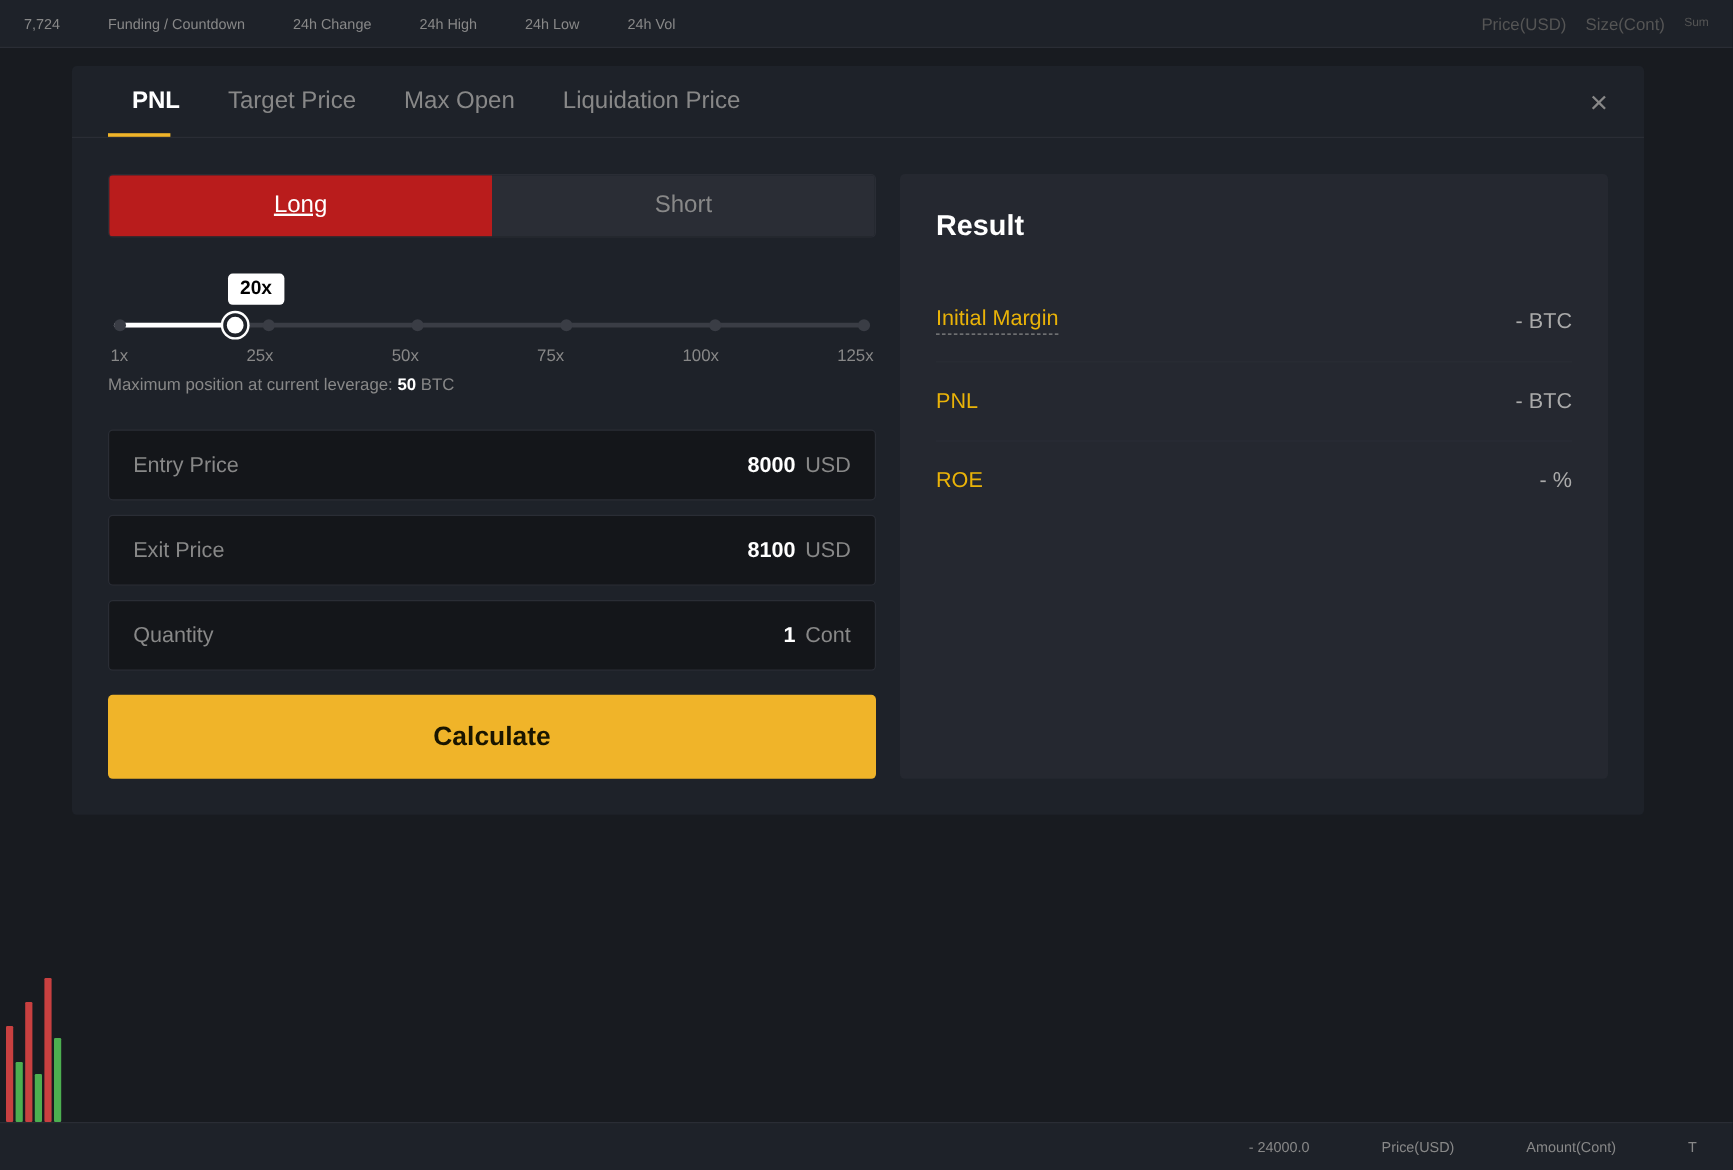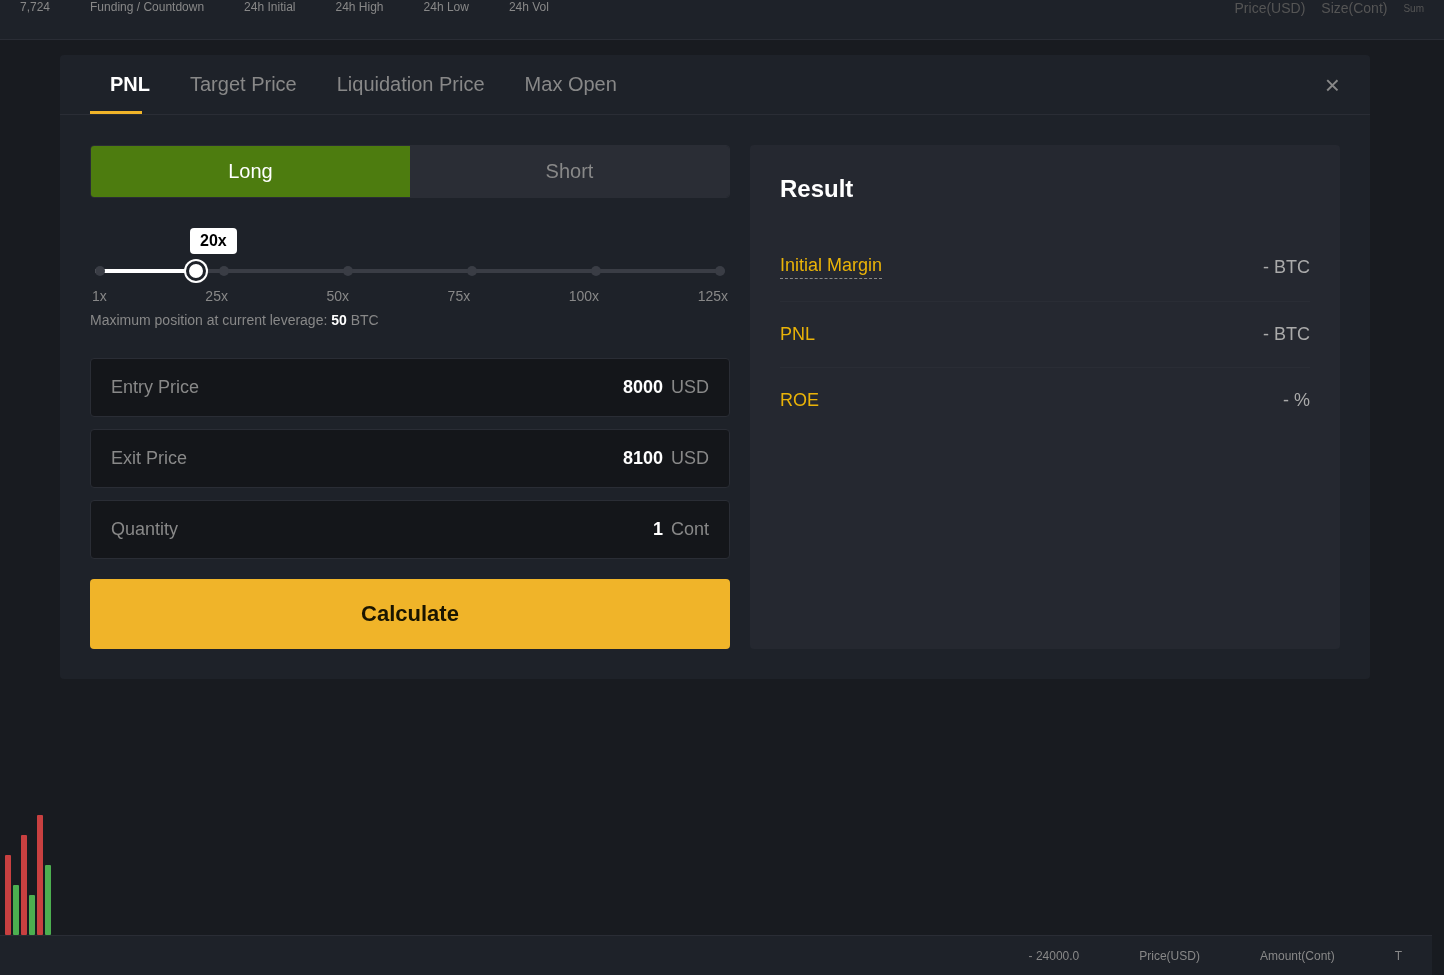--- a/index.html
+++ b/index.html
@@ -20,21 +20,21 @@
       background: #181b20;
     }
 
     
     .top-bar {
       position: absolute;
       top: 0; left: 0; right: 0;
       height: 40px;
       background: #1e2229;
       display: flex;
-      align-items: flex-start;
+      align-items: center;
       padding: 0 20px;
       gap: 40px;
       border-bottom: 1px solid #2a2d35;
     }
     .top-bar-item {
       color: #888;
       font-size: 12px;
     }
 
     .modal {
@@ -118,22 +118,23 @@
       padding: 14px;
       font-size: 20px;
       font-weight: 500;
       cursor: pointer;
       border: none;
       background: #2a2d35;
       color: #888;
       text-align: center;
     }
     .toggle-btn.active-long {
-      background: #4d7c0f;
+      background: #b91c1c;
       color: #fff;
+      text-decoration: underline;
     }
 
     
     .leverage-area {
       padding: 10px 0;
     }
 
     .leverage-tooltip {
       background: #fff;
       color: #000;
@@ -310,21 +311,21 @@
     }
 
     .result-value {
       color: #aaa;
       font-size: 18px;
     }
 
     
     .bottom-bar {
       position: absolute;
-      bottom: 0; left: 0; right: 12px;
+      bottom: 0; left: 0; right: 0;
       height: 40px;
       background: #1e2229;
       display: flex;
       align-items: center;
       justify-content: flex-end;
       padding: 0 30px;
       gap: 60px;
       border-top: 1px solid #2a2d35;
     }
 
@@ -348,21 +349,21 @@
     }
   </style>
 </head>
 <body>
 
 <div class="bg-chart"></div>
 
 <div class="top-bar">
   <span class="top-bar-item">7,724</span>
   <span class="top-bar-item">Funding / Countdown</span>
-  <span class="top-bar-item">24h Initial</span>
+  <span class="top-bar-item">24h Change</span>
   <span class="top-bar-item">24h High</span>
   <span class="top-bar-item">24h Low</span>
   <span class="top-bar-item">24h Vol</span>
   <div style="margin-left:auto; display:flex; gap:16px; align-items:center;">
     <span style="color:#555; font-size:14px;">Price(USD)</span>
     <span style="color:#555; font-size:14px;">Size(Cont)</span>
     <span style="color:#555; font-size:10px;">Sum</span>
   </div>
 </div>
 
@@ -375,22 +376,22 @@
     <div style="width:6px;height:120px;background:#c84040;border-radius:1px;"></div>
     <div style="width:6px;height:70px;background:#4caf50;border-radius:1px;"></div>
   </div>
 </div>
 
 <div class="modal">
 
   <div class="tabs">
     <div class="tab active">PNL</div>
     <div class="tab">Target Price</div>
+    <div class="tab">Max Open</div>
     <div class="tab">Liquidation Price</div>
-    <div class="tab">Max Open</div>
     <button class="close-btn">×</button>
   </div>
 
   <div class="content">
 
     <div class="left-panel">
 
       <div class="toggle-group">
         <button class="toggle-btn active-long">Long</button>
         <button class="toggle-btn">Short</button>

